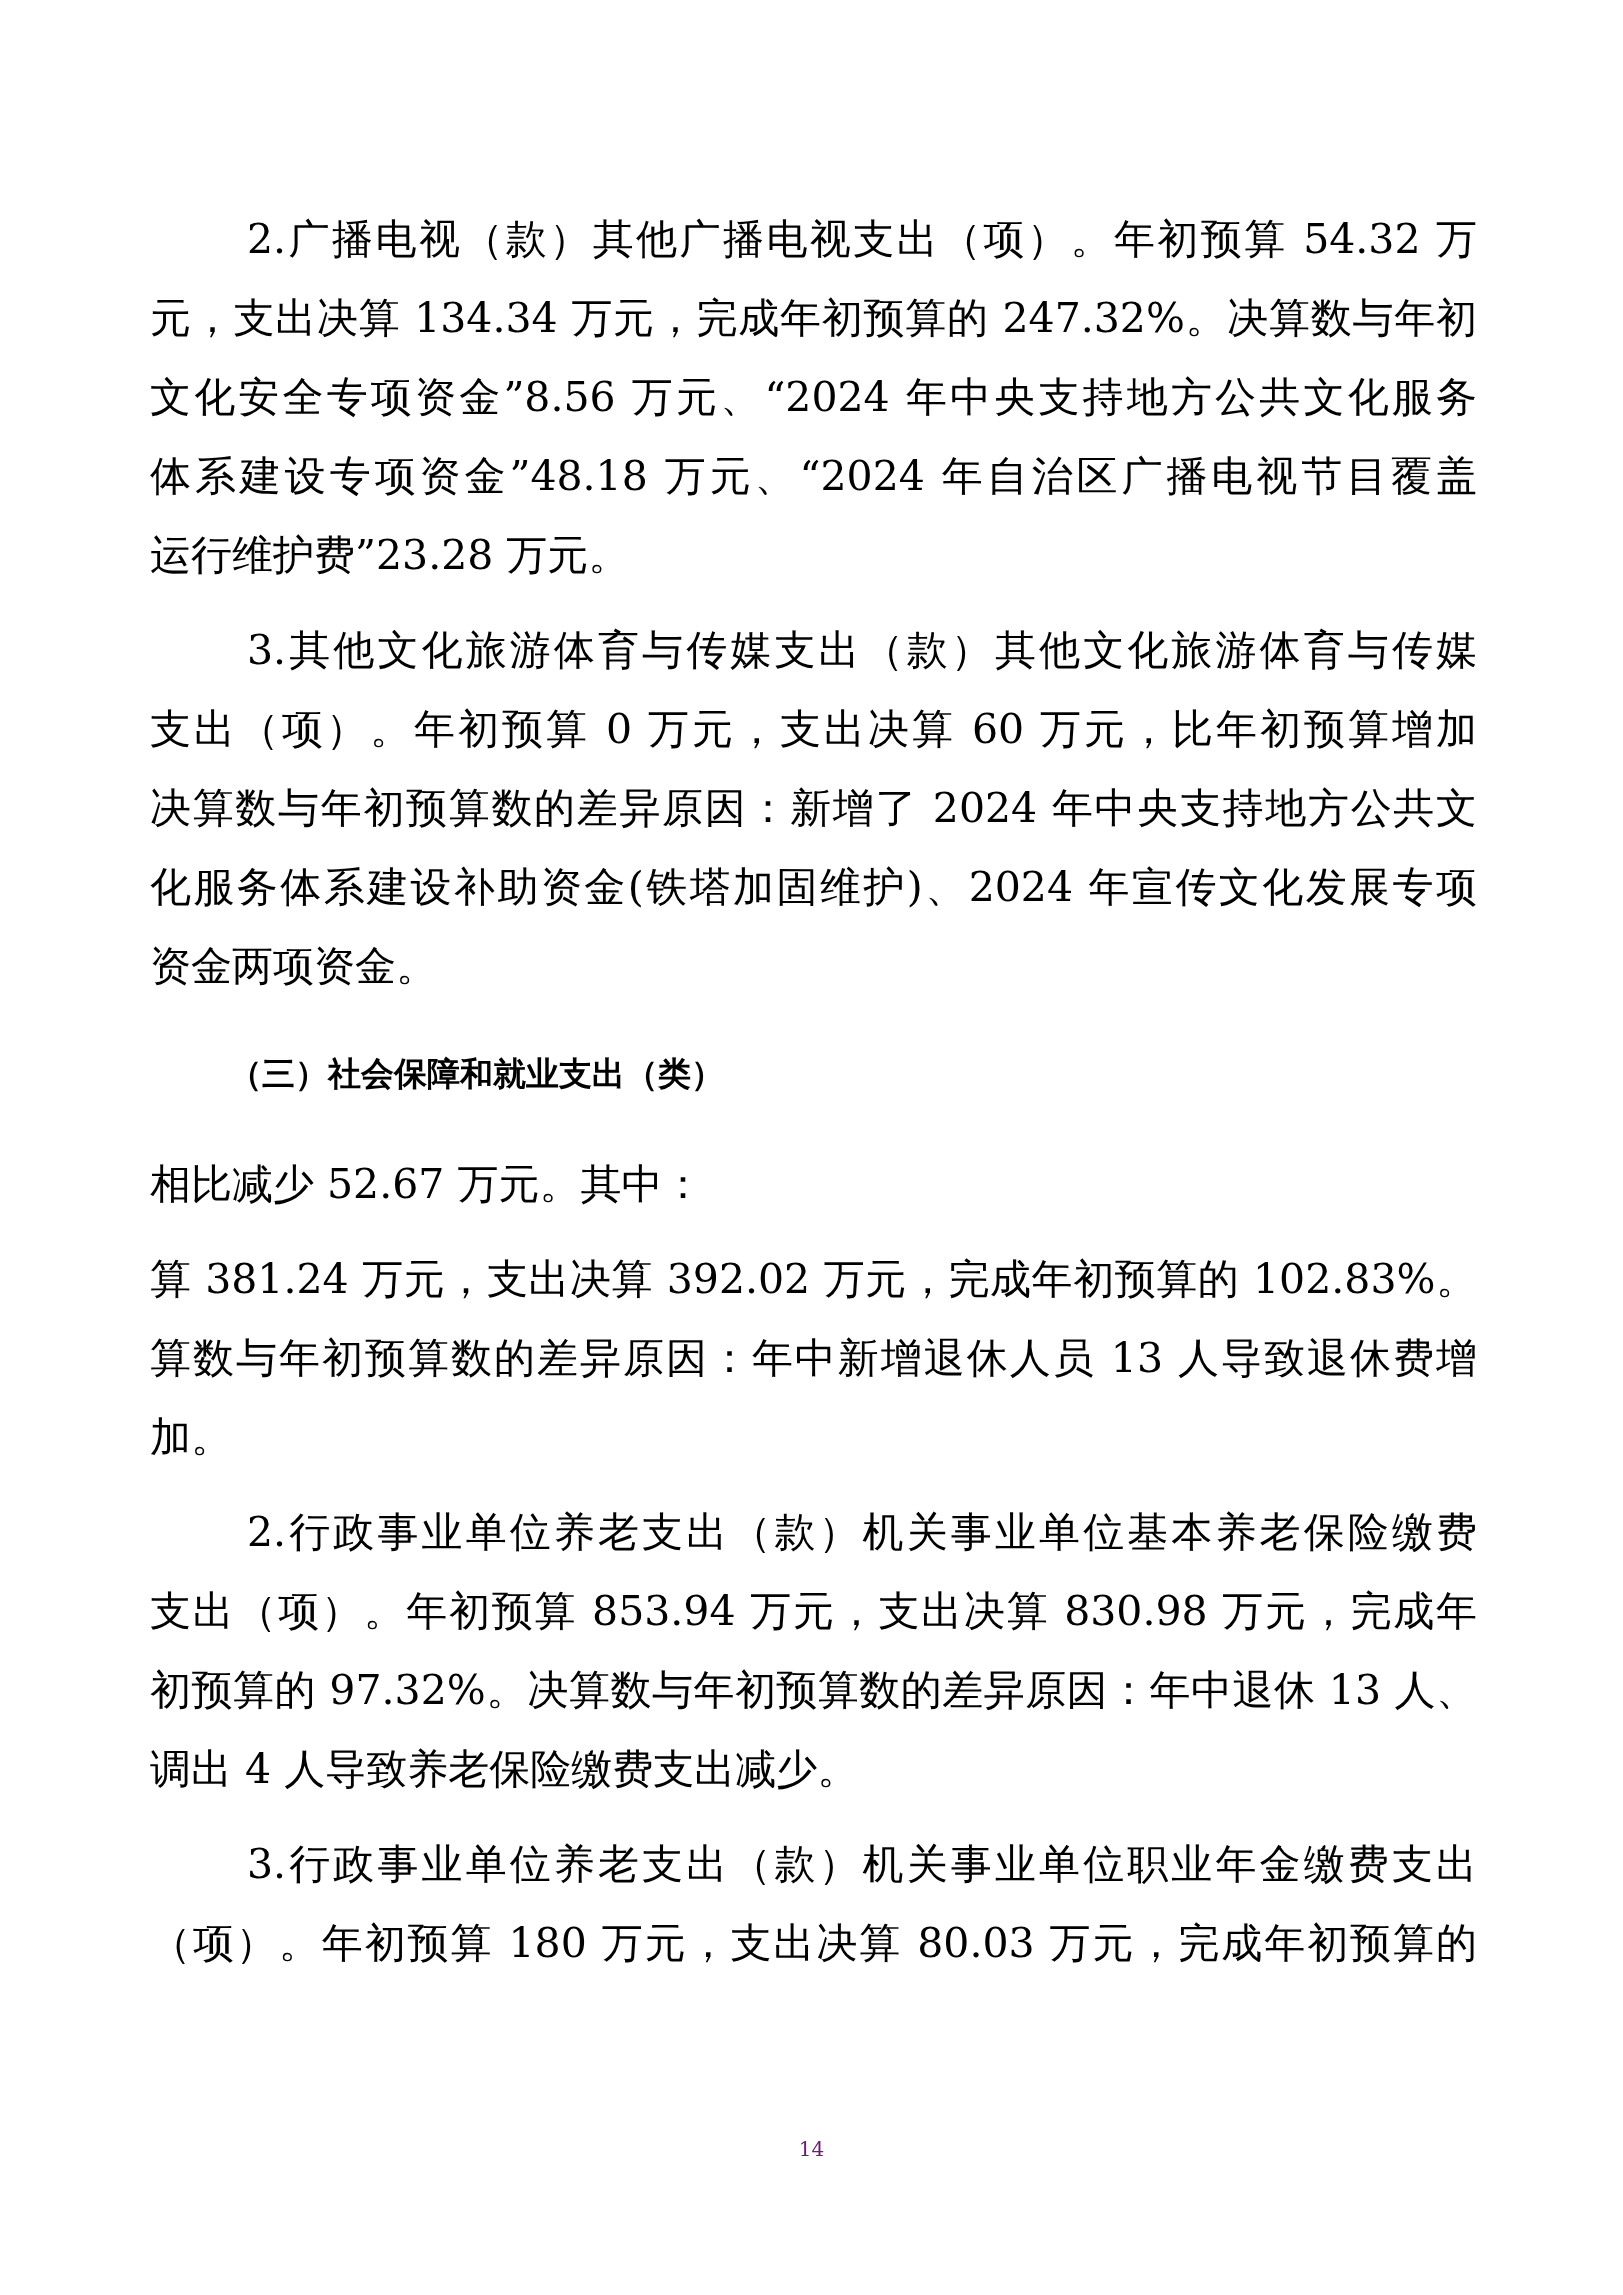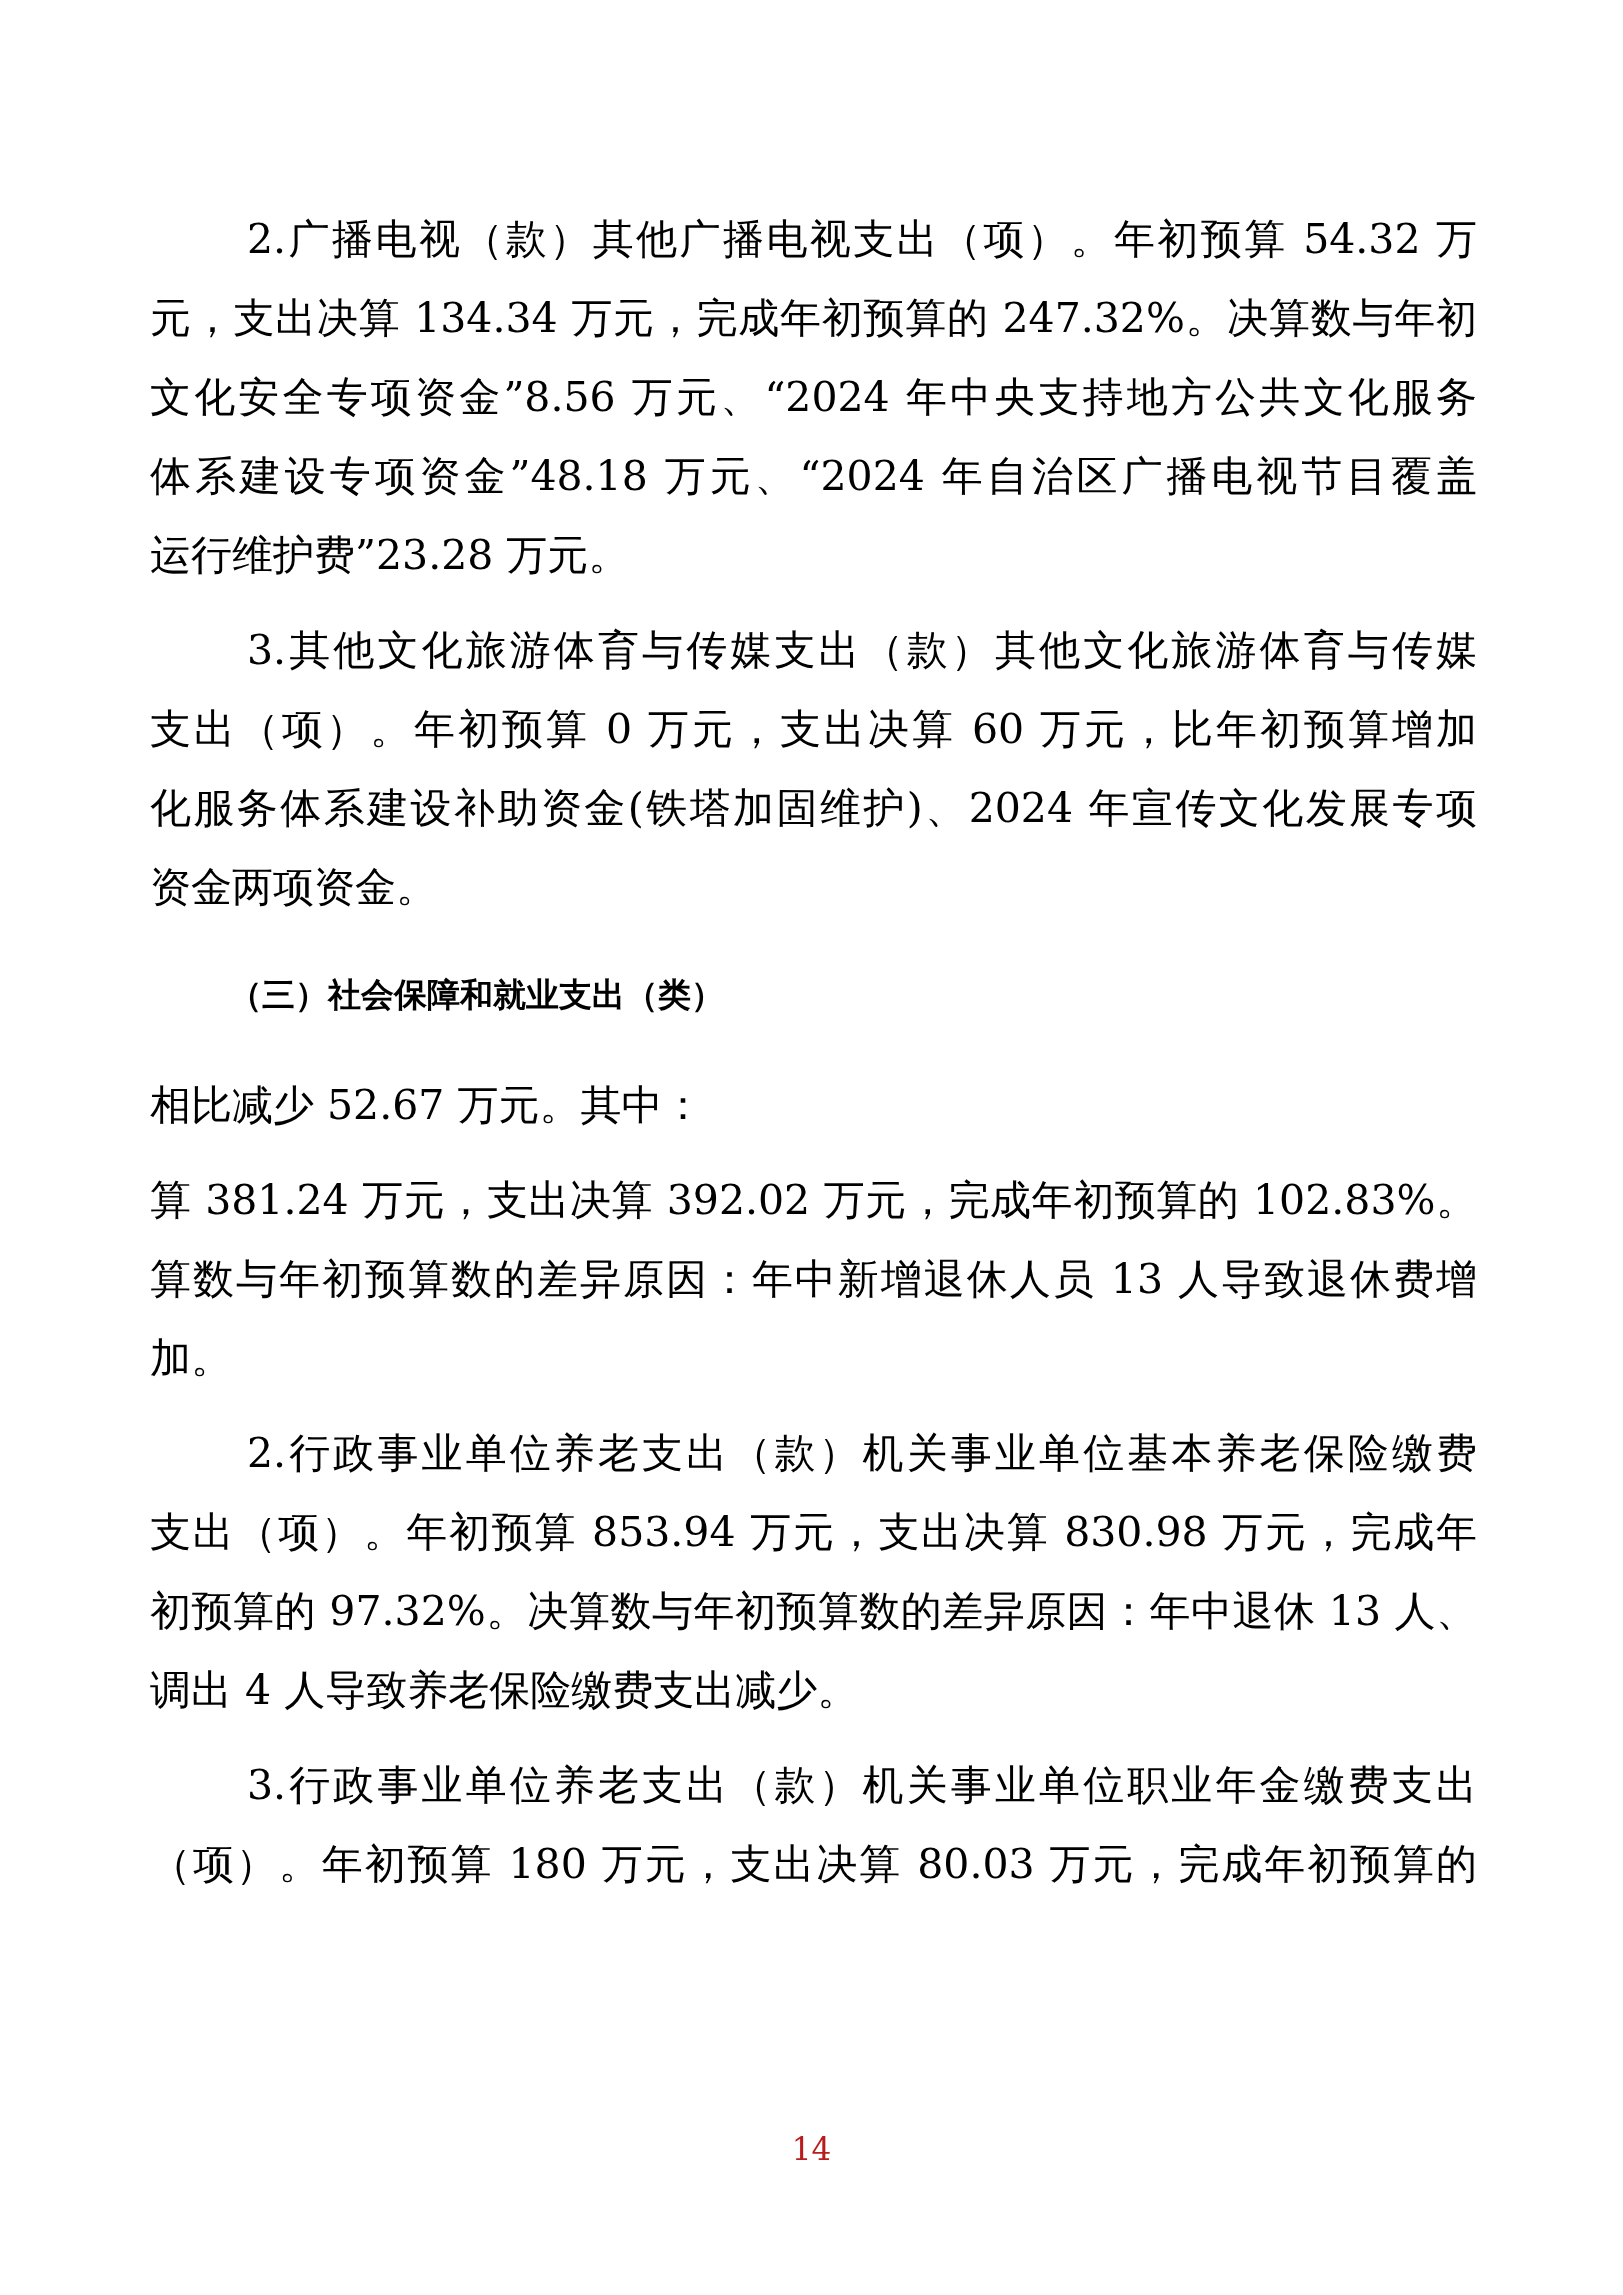--- a/index.html
+++ b/index.html
@@ -40,40 +40,41 @@
     text-align: left;
   }
   .page-footer {
     position: absolute;
     left: 0;
     top: 2131px;
     width: 1623px;
     text-align: center;
   }
   .page-number {
-    font-size: 31px;
+    font-size: 20px;
     line-height: 36px;
-    color: #b91c1c;
+    color: #701a75;
   }
 </style>
 </head>
 <body>
 
 <div class="page">
   <main class="doc" id="doc">
       <div class="paragraph">
         <div class="line j indent">2.广播电视（款）其他广播电视支出（项）。年初预算 54.32 万</div>
         <div class="line j">元，支出决算 134.34 万元，完成年初预算的 247.32%。决算数与年初</div>
         <div class="line j">文化安全专项资金”8.56 万元、“2024 年中央支持地方公共文化服务</div>
         <div class="line j">体系建设专项资金”48.18 万元、“2024 年自治区广播电视节目覆盖</div>
         <div class="line l">运行维护费”23.28 万元。</div>
       </div>
       <div class="paragraph">
         <div class="line j indent">3.其他文化旅游体育与传媒支出（款）其他文化旅游体育与传媒</div>
         <div class="line j">支出（项）。年初预算 0 万元，支出决算 60 万元，比年初预算增加 100%。</div>
+        <div class="line j">决算数与年初预算数的差异原因：新增了 2024 年中央支持地方公共文</div>
         <div class="line j">化服务体系建设补助资金(铁塔加固维护)、2024 年宣传文化发展专项</div>
         <div class="line l">资金两项资金。</div>
       </div>
       <div class="heading">（三）社会保障和就业支出（类）</div>
       <div class="paragraph">
         <div class="line l">相比减少 52.67 万元。其中：</div>
       </div>
       <div class="paragraph">
         <div class="line j">算 381.24 万元，支出决算 392.02 万元，完成年初预算的 102.83%。决</div>
         <div class="line j">算数与年初预算数的差异原因：年中新增退休人员 13 人导致退休费增</div>

